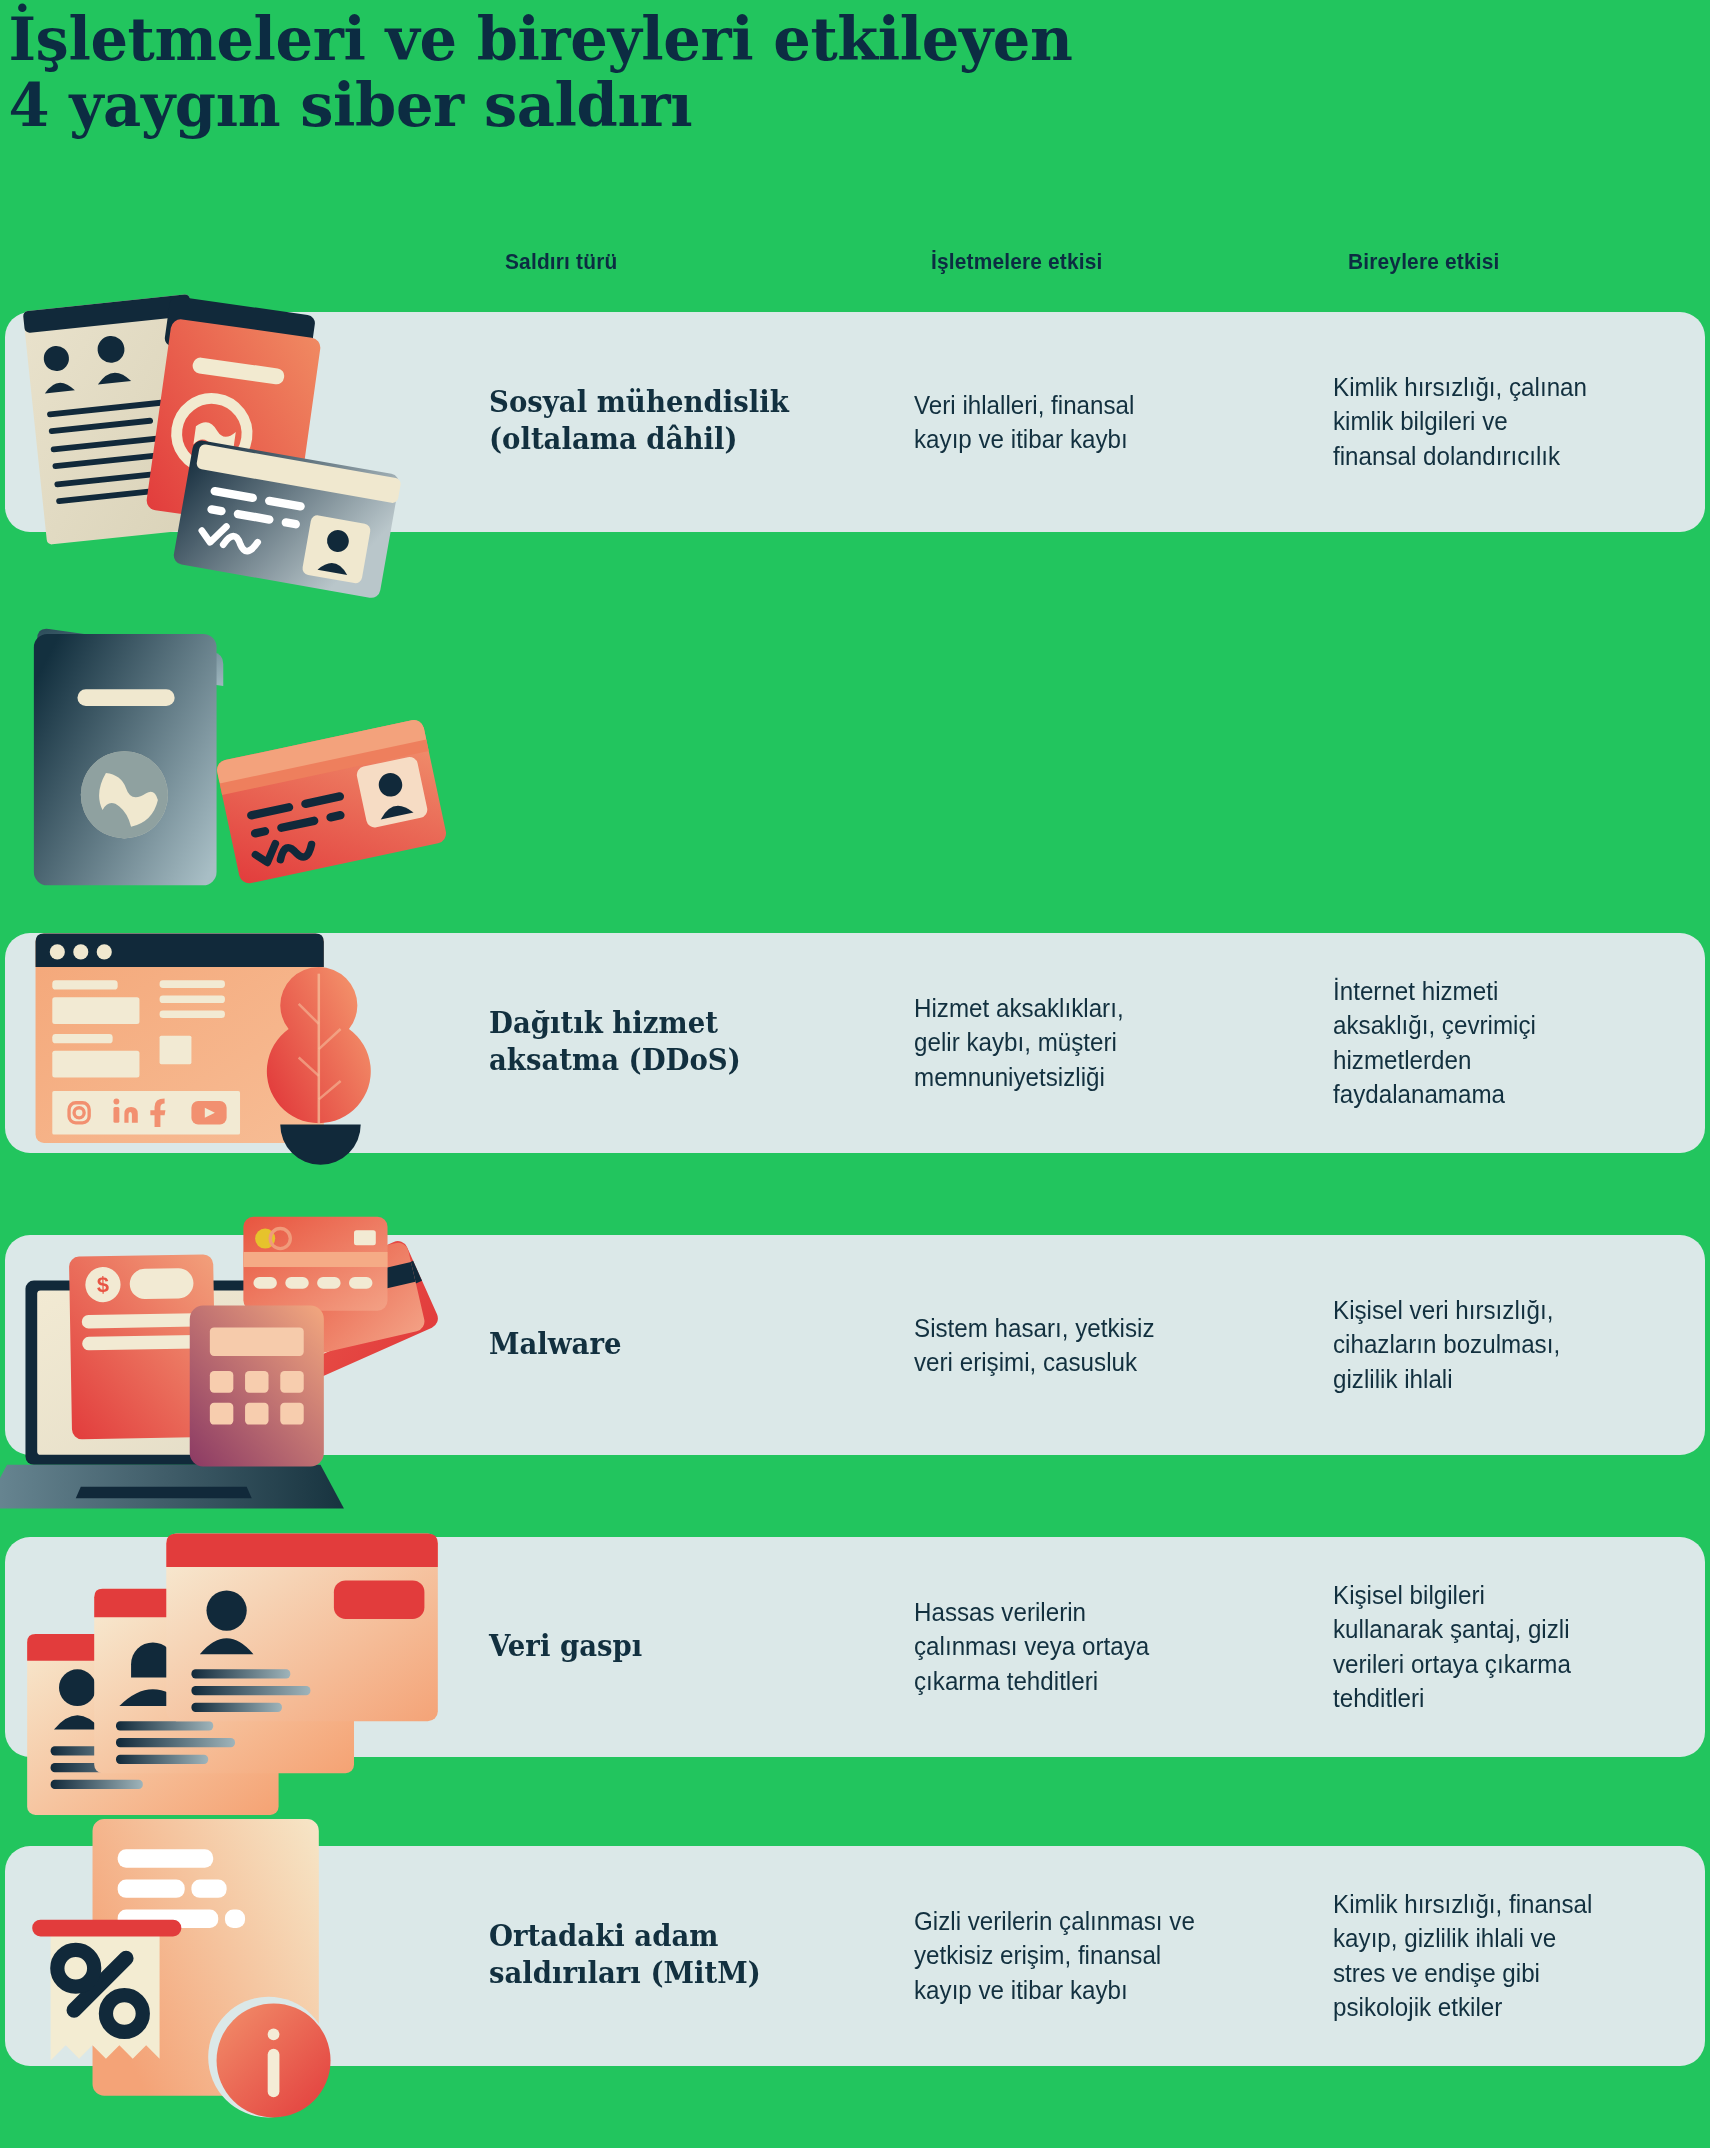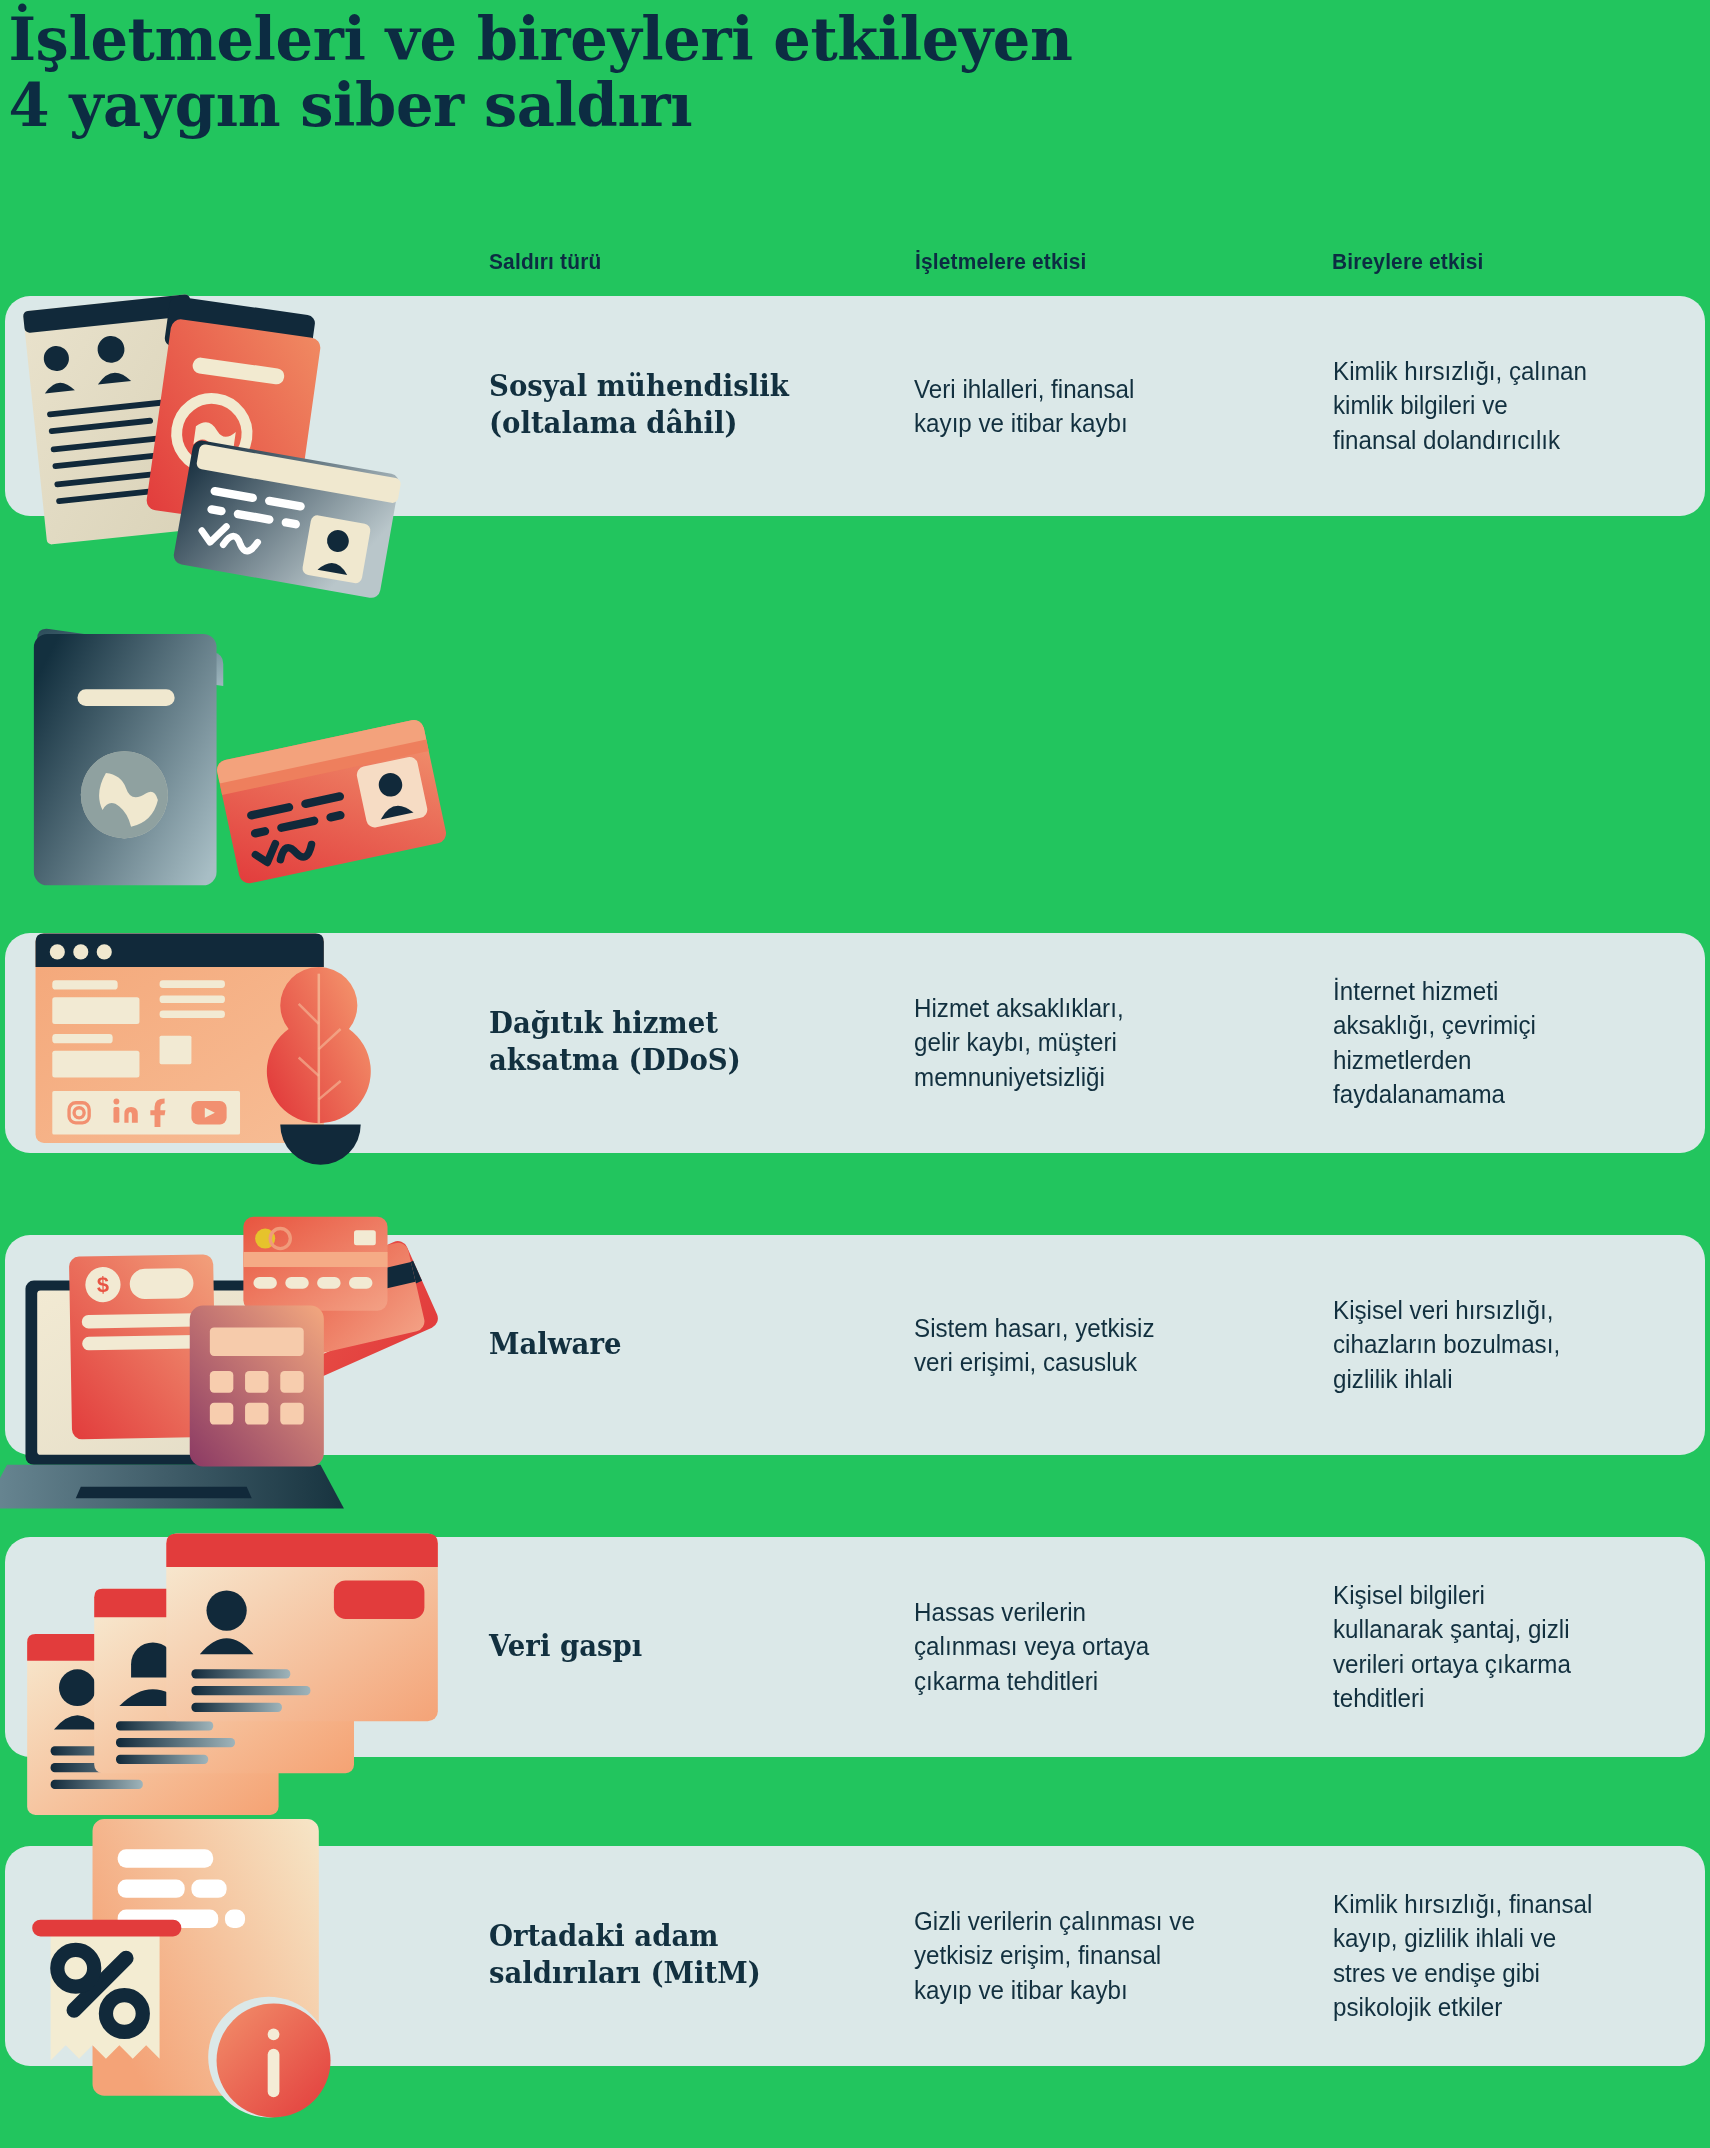--- a/index.html
+++ b/index.html
@@ -31,21 +31,21 @@
     line-height: 1.12;
     color: #0c2c42;
     letter-spacing: -0.4px;
   }
   .title-line { display: block; white-space: nowrap; }
 
   
   .col-headers {
     position: absolute;
     top: 248px;
-    left: 0;
+    left: 16px;
     width: 1420px;
     height: 34px;
   }
   .col-head {
     position: absolute;
     font-family: "Liberation Sans", sans-serif;
     font-weight: 700;
     font-size: 22.7px;
     letter-spacing: 0.2px;
     color: #0c2c42;
@@ -64,21 +64,21 @@
     width: 1710px; height: 2148px;
   }
   .row {
     position: absolute;
     left: 5px;
     width: 1700px;
     height: 220px;
     background: #dbe8e8;
     border-radius: 25px;
   }
-  .row.r1 { top: 296px; padding-left: 32px; }
+  .row.r1 { top: 312px; padding-left: 32px; }
   .row.r2 { top: 623px; }
   .row.r3 { top: 933px; }
   .row.r4 { top: 1235px; }
   .row.r5 { top: 1537px; }
   .row.r6 { top: 1846px; }
 
   .cell {
     position: absolute;
     color: #12303f;
     font-family: "Liberation Sans", sans-serif;

